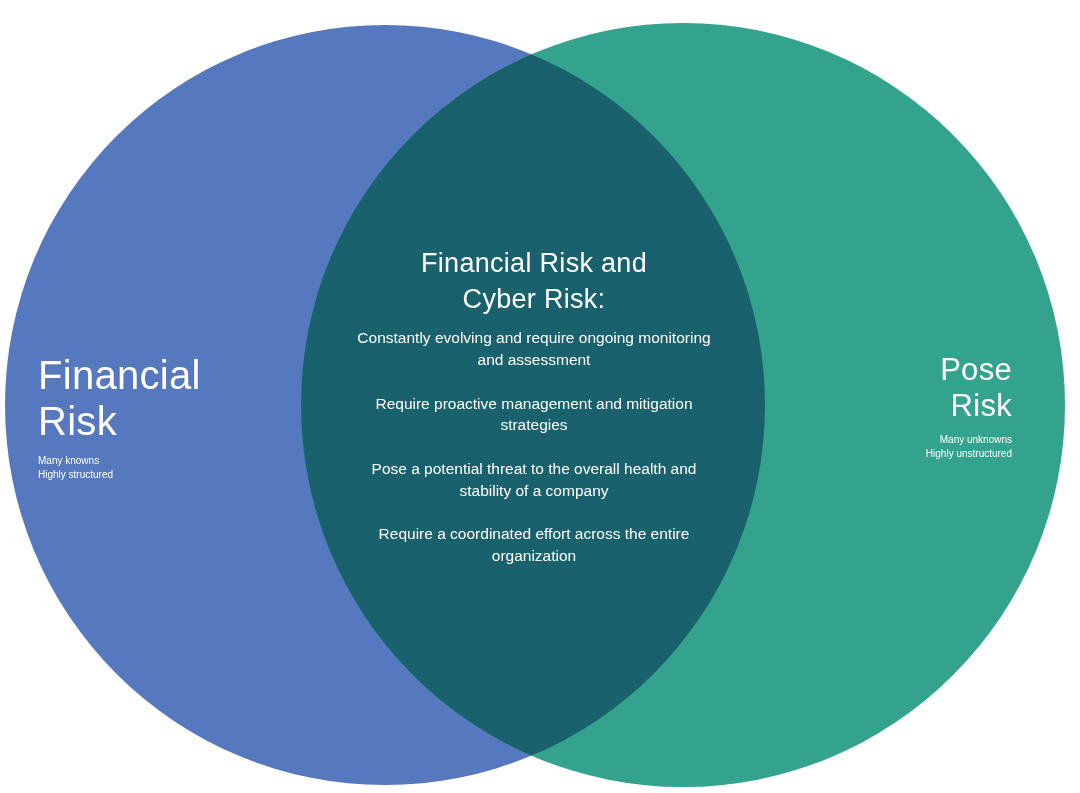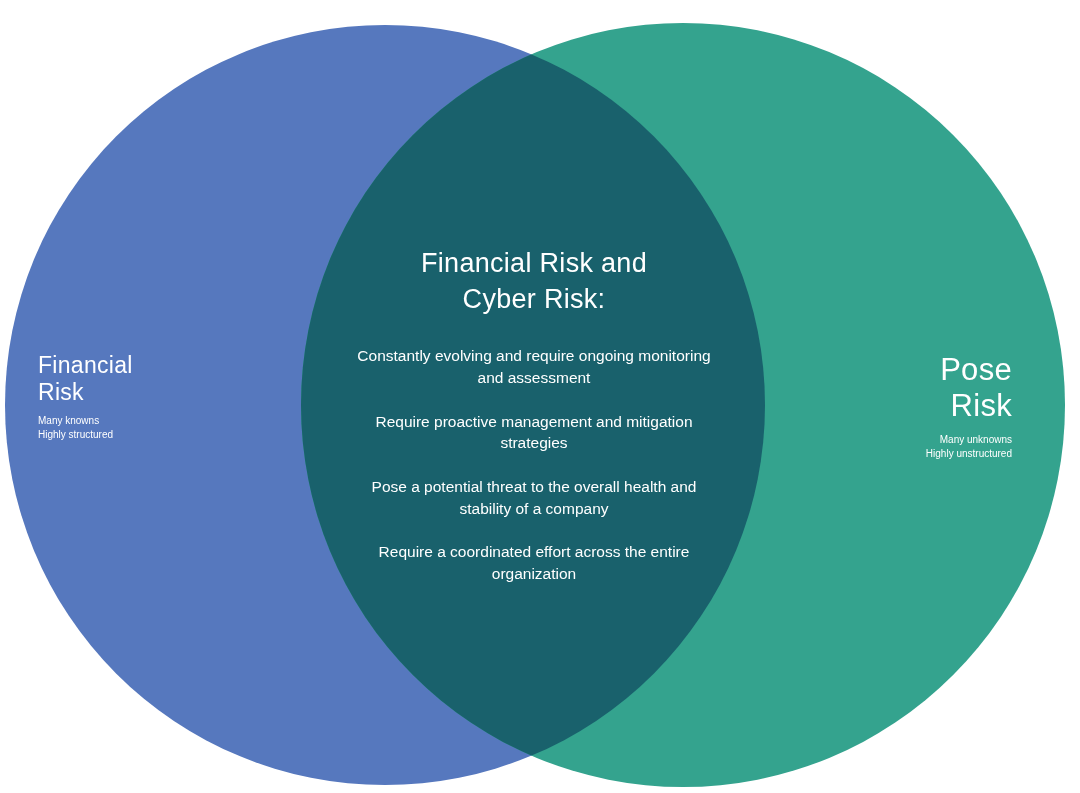--- a/index.html
+++ b/index.html
@@ -27,21 +27,21 @@
     position: absolute;
     color: #ffffff;
   }
   
   .left-label {
     left: 38px;
     top: 352px;
     text-align: left;
   }
   .left-label .title-line {
-    font-size: 23px;
+    font-size: 40px;
     line-height: 1.16;
     font-weight: 400;
     letter-spacing: 0.3px;
   }
   .left-label .sub-block {
     margin-top: 9px;
   }
   .sub-line {
     font-size: 10px;
     line-height: 1.38;
@@ -67,21 +67,21 @@
     left: 324px;
     top: 246px;
     width: 420px;
     text-align: center;
   }
   .center-heading {
     font-size: 27px;
     line-height: 1.32;
     font-weight: 400;
     letter-spacing: 0.3px;
-    margin-bottom: 28px;
+    margin-bottom: 10px;
   }
   .center-point {
     font-size: 15.5px;
     line-height: 1.4;
     font-weight: 400;
     margin: 0 auto 22px auto;
     max-width: 370px;
   }
 </style>
 </head>

